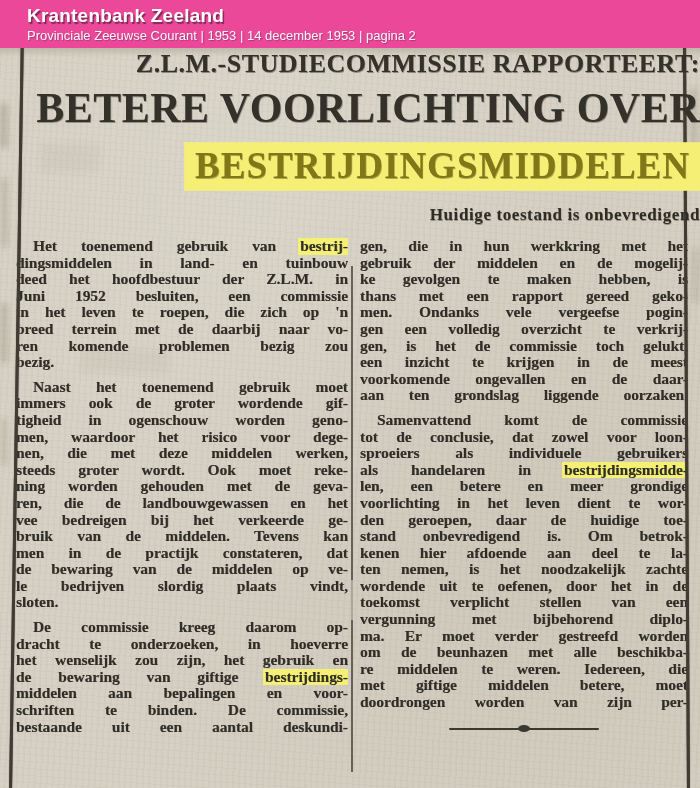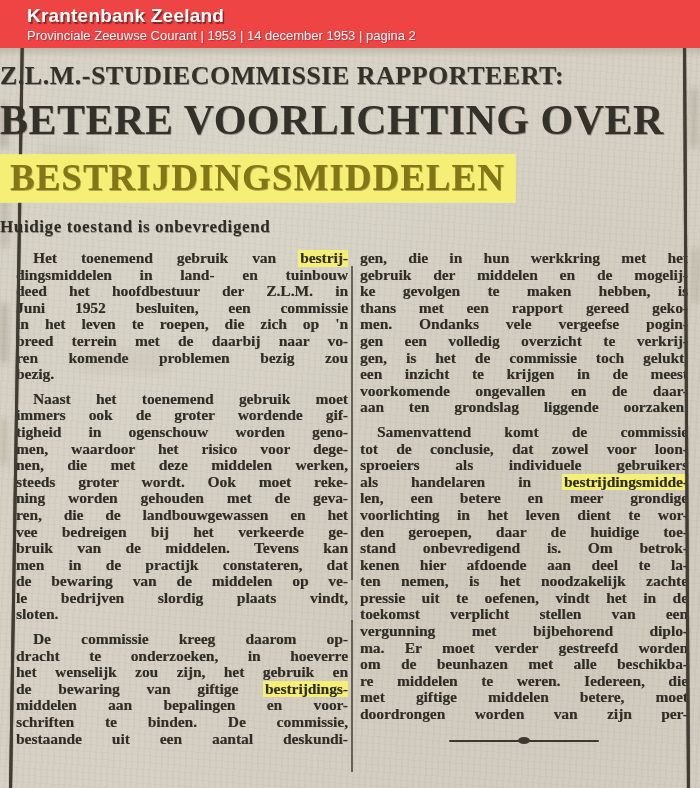--- a/index.html
+++ b/index.html
@@ -1,20 +1,20 @@
 <!DOCTYPE html>
 <html><head>
 <meta charset="utf-8">
 <style>
   * { margin:0; padding:0; box-sizing:border-box; }
   html,body { width:700px; height:788px; overflow:hidden; }
   body { background:#1b9ed8; font-family:"Liberation Sans", sans-serif; position:relative; }
 
   
-  .banner { height:48px; background:#ef4444; padding:5px 4px 0 27px; }
+  .banner { height:48px; background:#ec4899; padding:5px 4px 0 27px; }
   .banner .title {
     color:#ffffff; font-weight:bold; font-size:19px; letter-spacing:.2px;
     text-shadow:1.5px 1.5px 1px rgba(0,0,0,.45);
   }
   .banner .subtitle { color:#f2fbff; font-size:13px; margin-top:1px; text-shadow:1px 1px 1px rgba(0,0,0,.25); }
 
   
   .paper {
     position:absolute; top:48px; left:0; width:700px; height:740px; overflow:hidden;
     background:
@@ -33,21 +33,21 @@
   .rule { position:absolute; background:#403c33; }
   .rule-left  { left:9px;  top:-4px; bottom:-4px; width:2.5px; transform:rotate(.9deg); transform-origin:bottom left; box-shadow:0 0 1px #403c33; }
   .rule-right { right:13px; top:-4px; bottom:-4px; width:2.5px; transform:rotate(-.3deg); box-shadow:0 0 1px #403c33; }
   .rule-center{ left:351px; top:218px; height:506px; width:1.8px; opacity:.8;
     background:linear-gradient(#4a463c 0 62%, rgba(74,70,60,.35) 62% 70%, #4a463c 70%); }
 
   
   .ghost { position:absolute; background:#6e6550; filter:blur(3px); border-radius:3px; }
 
   
-  .head-block { position:relative; text-align:left; padding-top:13px; }
+  .head-block { position:relative; text-align:right; padding-top:1px; }
   .kicker  { font-size:26px; font-weight:bold; color:#33312a; letter-spacing:.5px;
              text-shadow:.6px .6px .5px rgba(51,49,42,.45); }
   .mainhead{ font-size:42px; font-weight:bold; color:#33312a; margin-top:5px; line-height:48px;
              letter-spacing:.5px; text-shadow:.8px .8px .6px rgba(51,49,42,.4); }
   .highhead{ margin-top:11px; }
   .highhead .hl-big{
     display:inline-block; background:#f5f075; color:#827618; padding:3px 10px 4px;
     font-size:37px; font-weight:bold; letter-spacing:1px; line-height:40px;
     text-shadow:.7px .7px .5px rgba(110,100,25,.5);
     box-shadow:0 0 0 1px rgba(245,240,117,.8);
@@ -168,21 +168,21 @@
           <div class="line first">Samenvattend komt de commissie</div>
           <div class="line">tot de conclusie, dat zowel voor loon-</div>
           <div class="line">sproeiers als individuele  gebruikers</div>
           <div class="line">als handelaren in <span class="hl">bestrijdingsmidde-</span></div>
           <div class="line">len, een betere en  meer  grondige</div>
           <div class="line">voorlichting in het leven dient te wor-</div>
           <div class="line">den geroepen, daar de huidige toe-</div>
           <div class="line">stand onbevredigend is. Om betrok-</div>
           <div class="line">kenen hier afdoende aan deel te la-</div>
           <div class="line">ten nemen, is het noodzakelijk zachte</div>
-          <div class="line">pressie uit te oefenen, vindt het in de</div>
+          <div class="line">wordende uit te oefenen, door het in de</div>
           <div class="line">toekomst verplicht stellen van  een</div>
           <div class="line">vergunning met bijbehorend  diplo-</div>
           <div class="line">ma. Er moet verder gestreefd worden</div>
           <div class="line">om de beunhazen met alle beschikba-</div>
           <div class="line">re middelen te weren. Iedereen, die</div>
           <div class="line">met giftige middelen betere,  moet</div>
           <div class="line">doordrongen worden van  zijn  per-</div>
         </div>
         <div class="divider">
           <div class="bar"></div>

